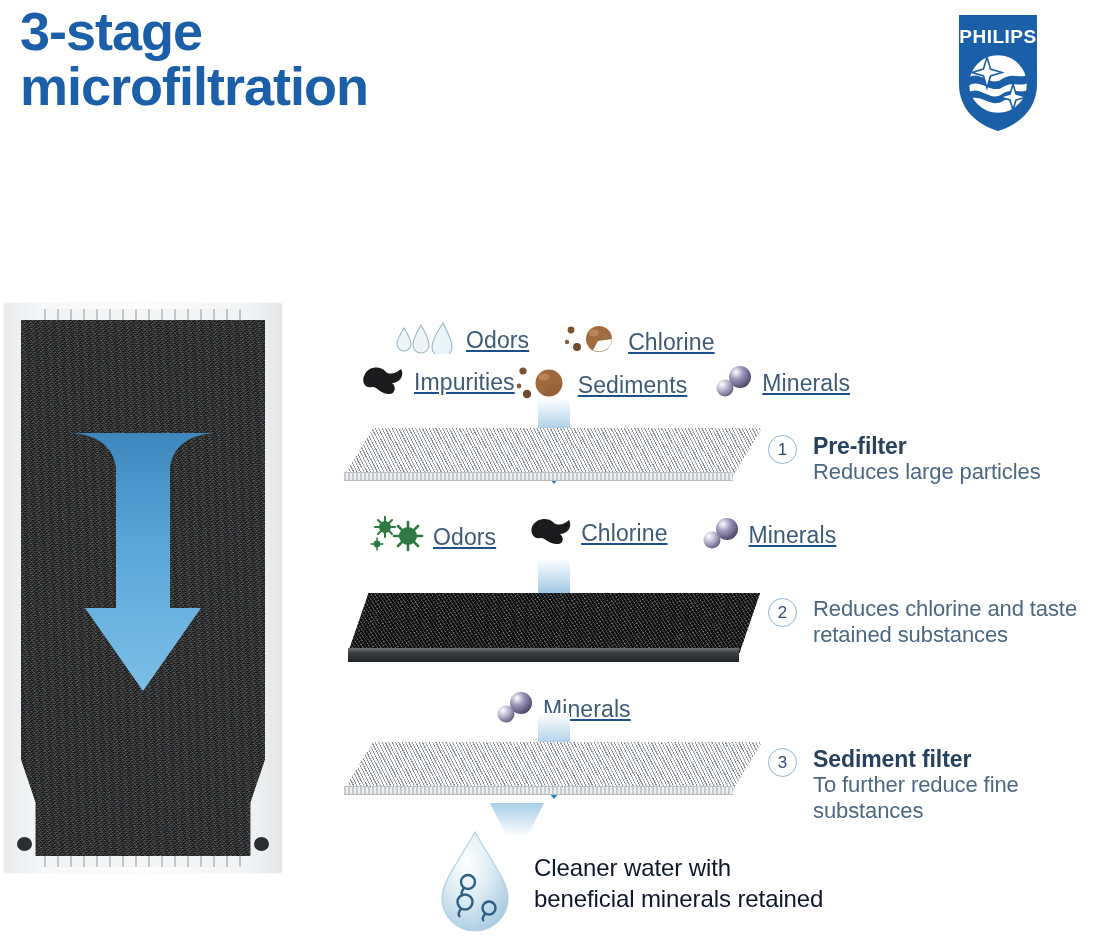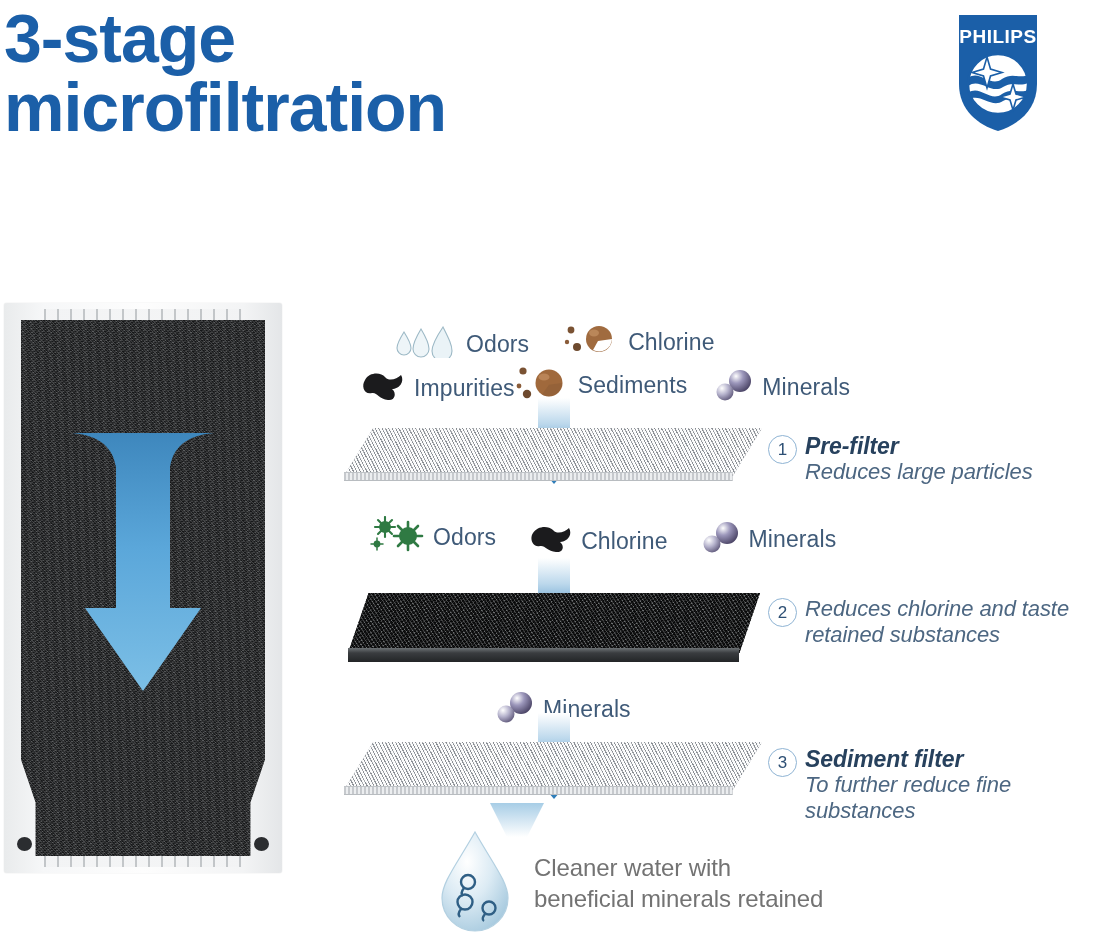--- a/index.html
+++ b/index.html
@@ -12,24 +12,24 @@
     height: 938px;
     position: relative;
     overflow: hidden;
     font-family: "Liberation Sans", sans-serif;
     color: #1c4f8b;
   }
 
   
   #headline {
     position: absolute;
-    left: 4px;
+    left: 20px;
     top: 4px;
     width: 640px;
-    font-size: 68px;
+    font-size: 54px;
     line-height: 1.02;
     font-weight: 600;
     letter-spacing: -1px;
     color: #1b5fa8;
   }
   #headline .hl-line { display: block; white-space: pre; }
 
   
   #philips-logo {
     position: absolute;
@@ -149,22 +149,23 @@
   .stage-arrow {
     position: absolute;
     width: 62px;
     height: 86px;
   }
 
   
   .icon-row {
     position: absolute;
     display: flex;
-    align-items: flex-end;
+    align-items: flex-start;
     white-space: nowrap;
+    text-decoration: underline;
   }
   .icon-row .item {
     display: flex;
     align-items: center;
   }
   .icon-row .lbl {
     font-size: 23px;
     color: #3f5a78;
     font-weight: 400;
     margin-left: 7px;
@@ -182,21 +183,21 @@
     border: 1.6px solid #8fb4d4;
     border-radius: 50%;
     color: #2d4f74;
     font-size: 17px;
     display: flex;
     align-items: center;
     justify-content: center;
     flex: 0 0 auto;
     margin-top: 2px;
   }
-  .stage-body { margin-left: 8px; font-style: italic; }
+  .stage-body { margin-left: 16px; }
   .stage-title {
     font-size: 23px;
     font-weight: 700;
     color: #27415d;
     line-height: 1.15;
     letter-spacing: -0.1px;
   }
   .stage-desc {
     font-size: 22px;
     color: #4d6782;
@@ -208,21 +209,21 @@
   
   #outcome {
     position: absolute;
     left: 432px;
     top: 830px;
     display: flex;
     align-items: center;
   }
   #outcome .outcome-text {
     font-size: 24px;
-    color: #737373;
+    color: #0f172a;
     line-height: 1.28;
     white-space: pre-line;
     margin-left: 16px;
     letter-spacing: -0.1px;
   }
 </style>
 </head>
 <body>
 
 <div id="headline">

